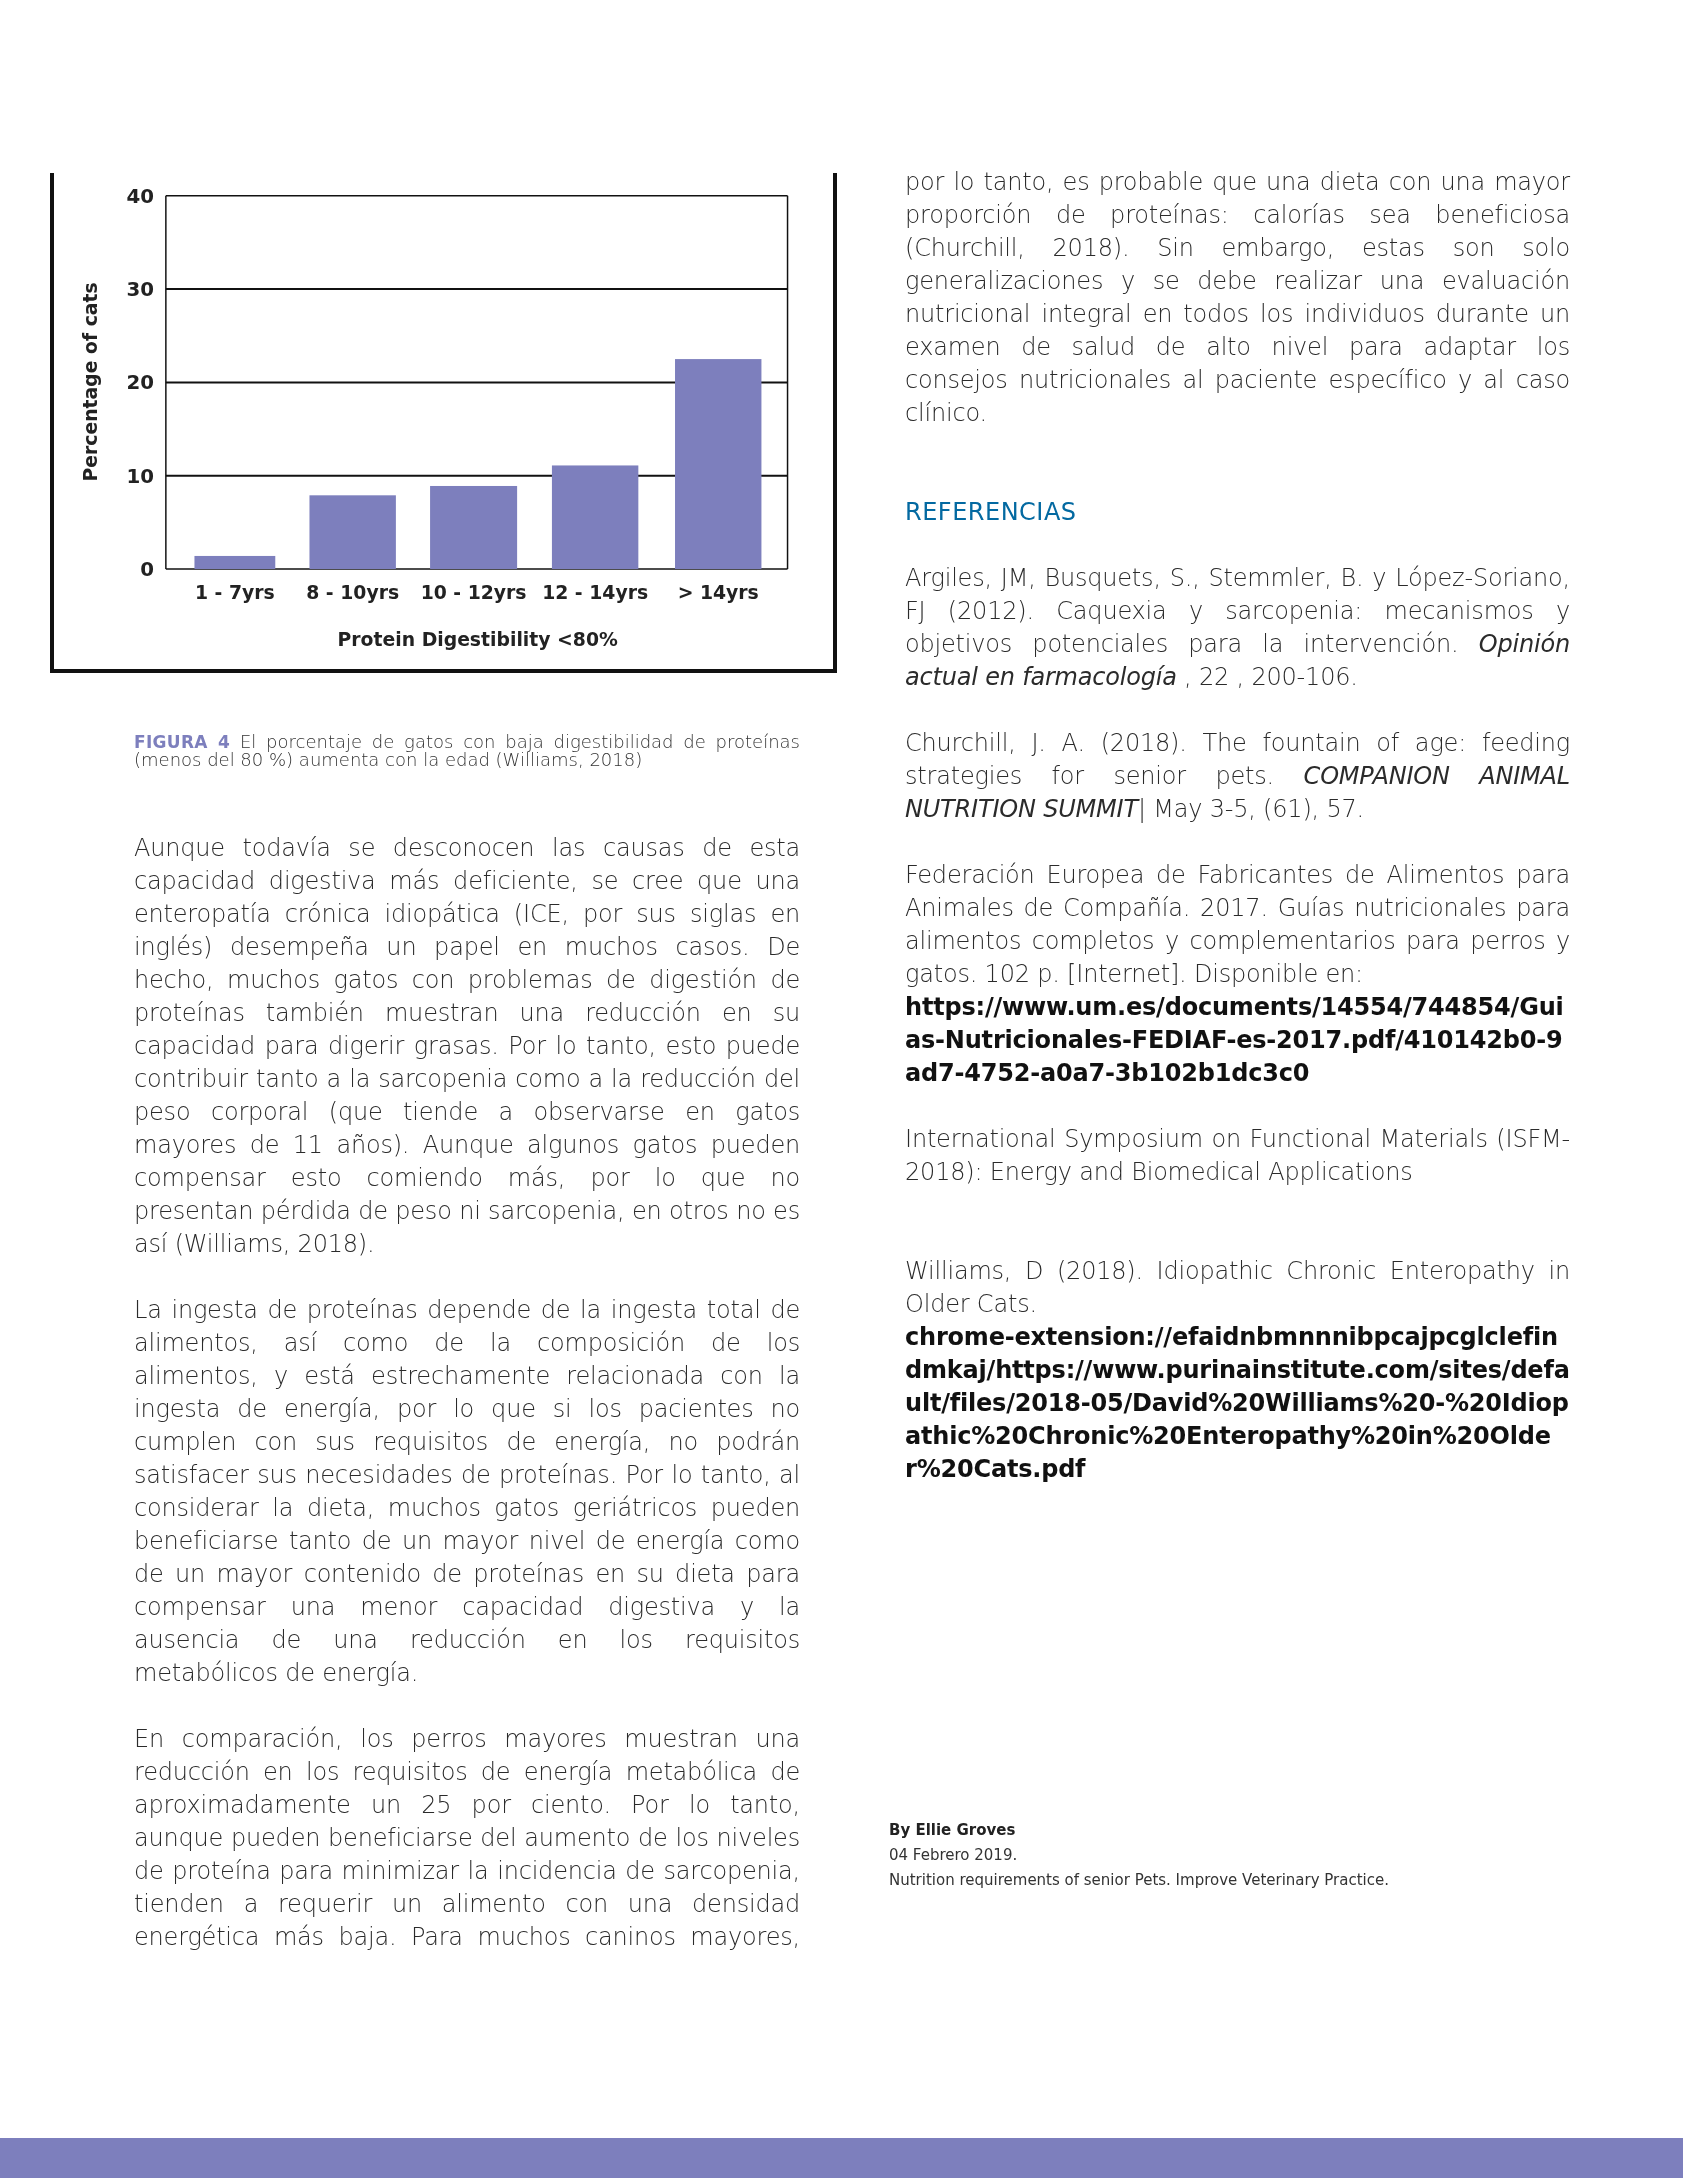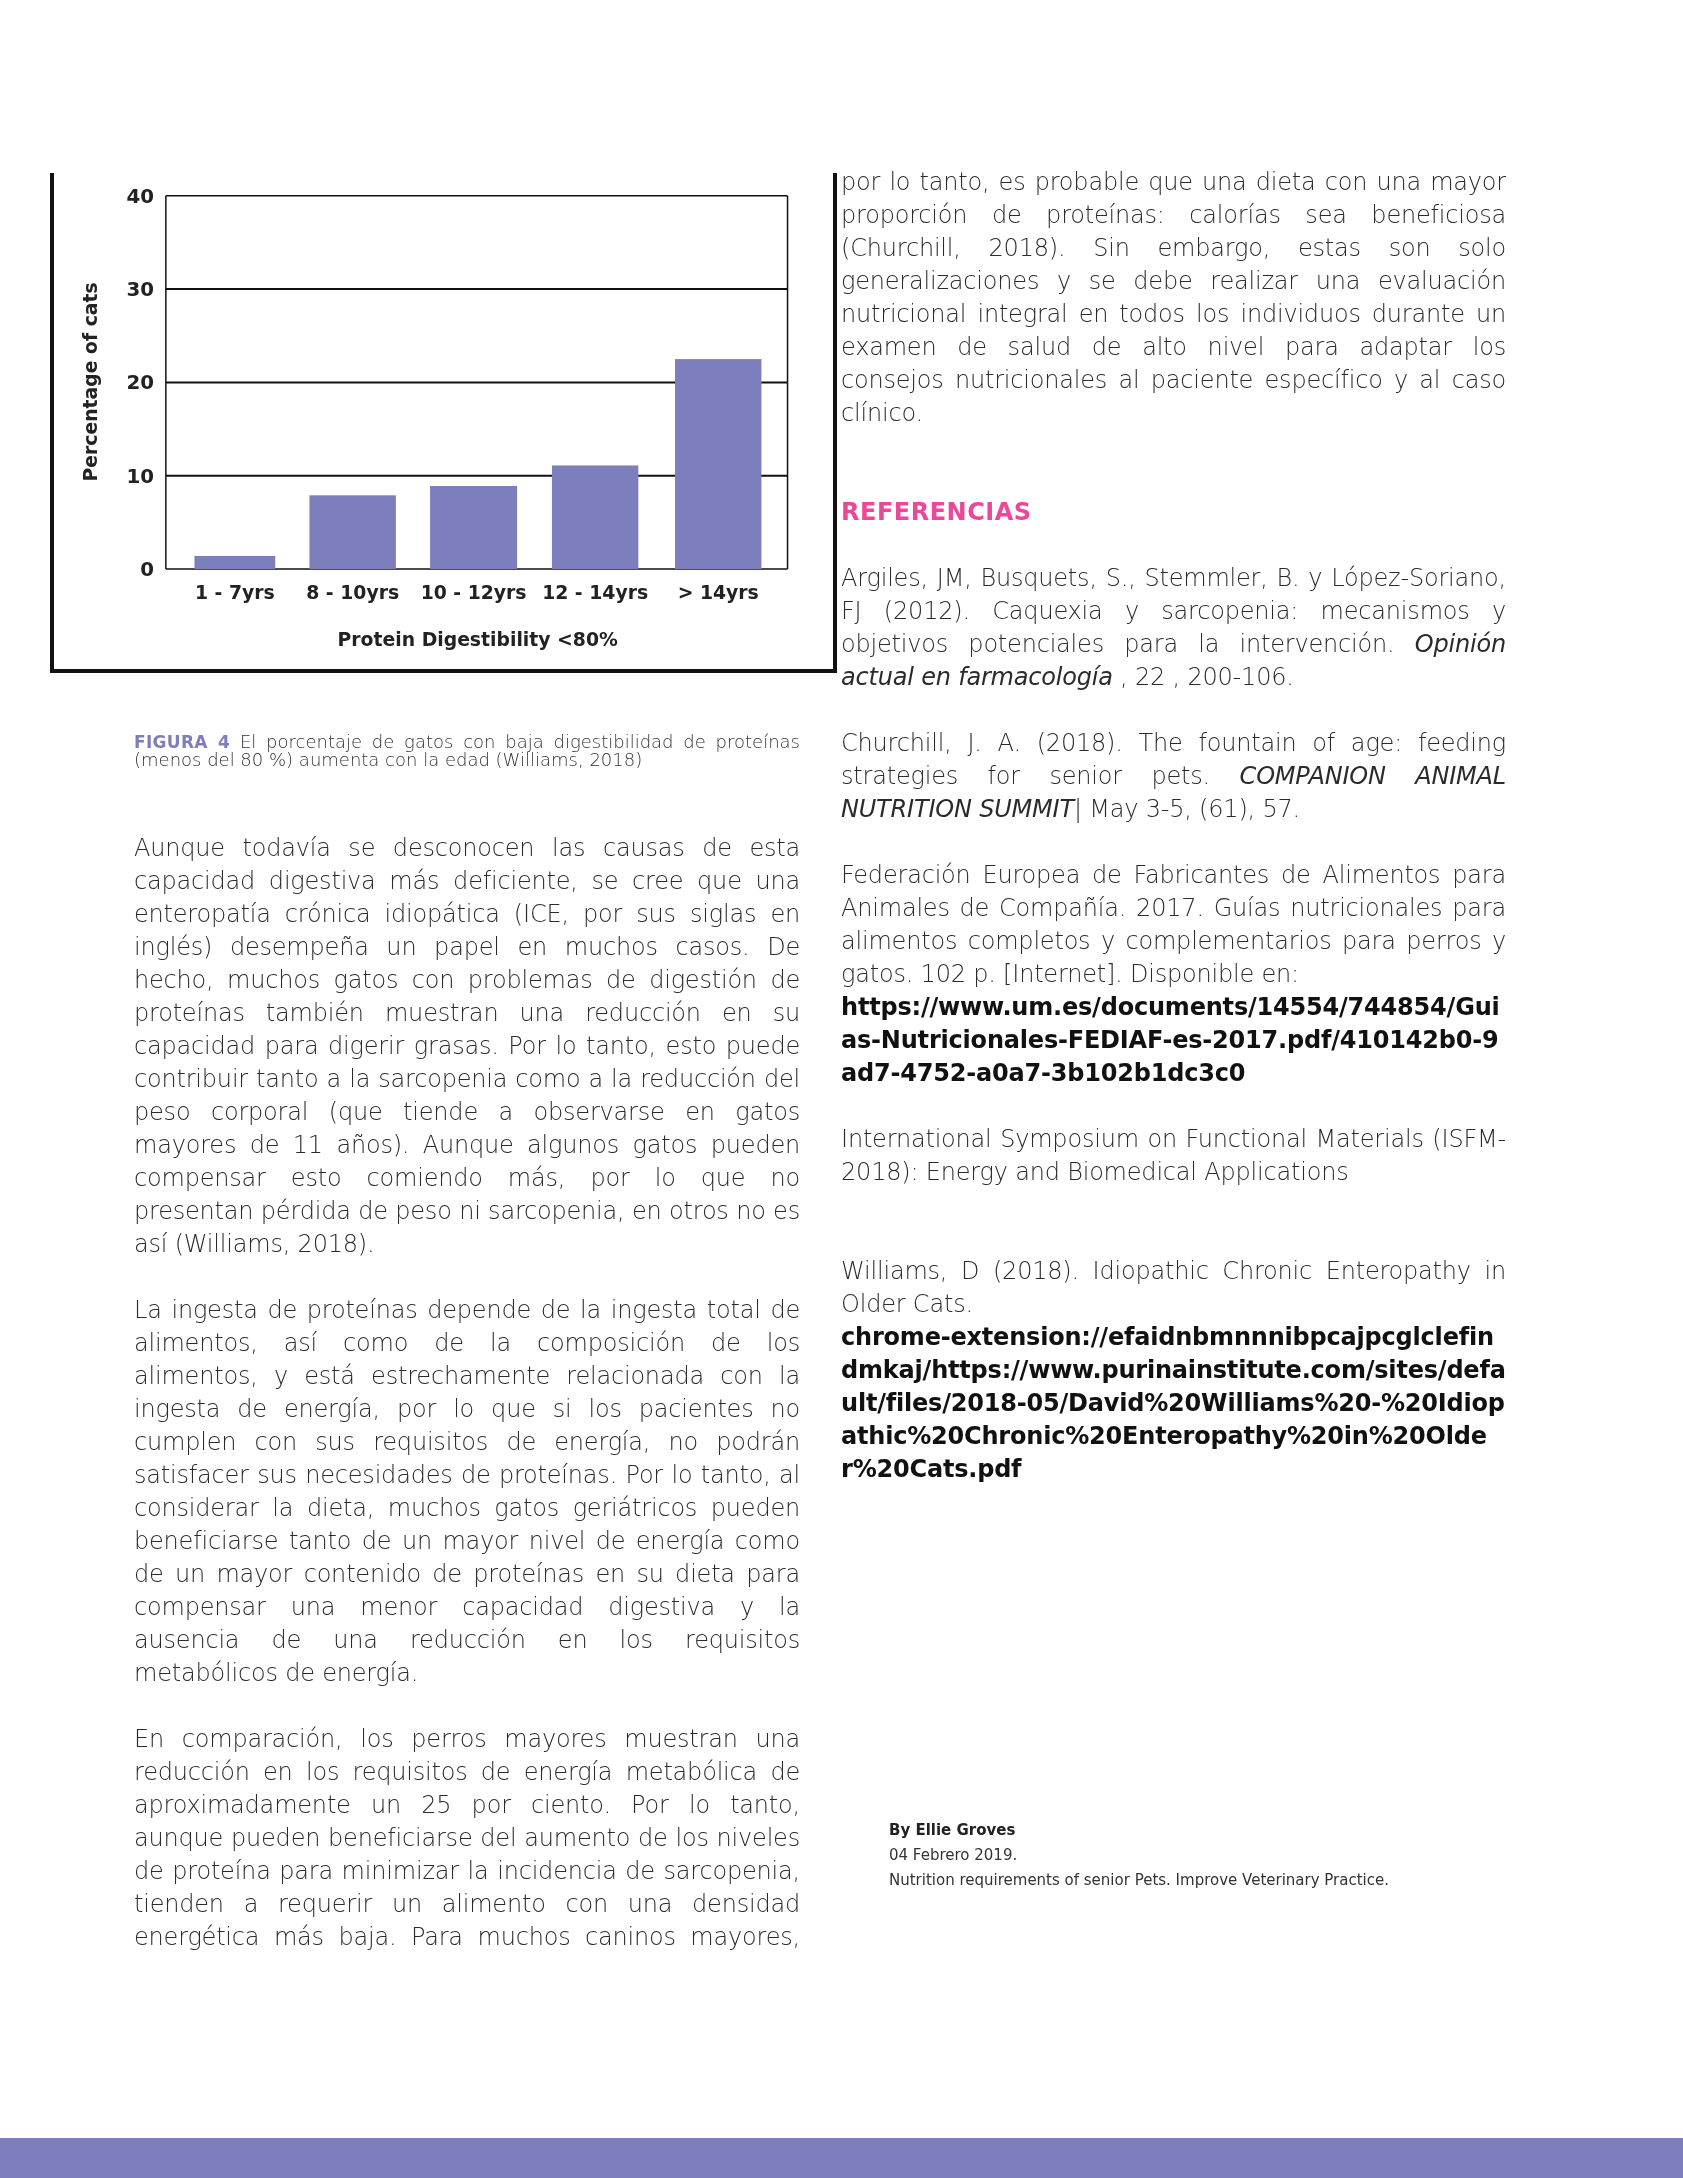--- a/index.html
+++ b/index.html
@@ -11,22 +11,22 @@
                box-sizing:border-box; }
   #chart-svg { position:absolute; left:0; top:0; }
   .caption { left:134px; top:733px; width:666px; font-size:18px; line-height:17px; color:#333;
              text-align:justify; font-weight:300; }
   .caption .fig { color:#7d7fbd; font-size:17px; font-weight:600; letter-spacing:0.3px; }
   .col { font-size:24px; line-height:33px; color:#2b2b2b; text-align:justify; font-weight:300;
          letter-spacing:-0.2px; }
   .col p { margin:0; }
   .col .gap { height:33px; }
   #left-col { left:134px; top:832px; width:666px; }
-  #right-col { left:841px; top:166px; width:665px; }
-  .ref-heading { color:#ec4899; font-weight:700; font-size:24px; letter-spacing:0.5px; margin:0; }
+  #right-col { left:905px; top:166px; width:665px; }
+  .ref-heading { color:#0369a1; font-weight:400; font-size:24px; letter-spacing:0.5px; margin:0; }
   .url { font-weight:700; color:#111; word-break:break-all; text-align:left; }
   em { font-style:italic; }
   .byline { left:889px; top:1818px; font-size:15px; line-height:25px; color:#333; }
   .byline .author { font-weight:700; color:#222; }
   #footer-band { left:0; top:2138px; width:1683px; height:40px; background:#7d7fbd; }
   .last-line { text-align-last:justify; }
 </style>
 </head>
 <body>
 

